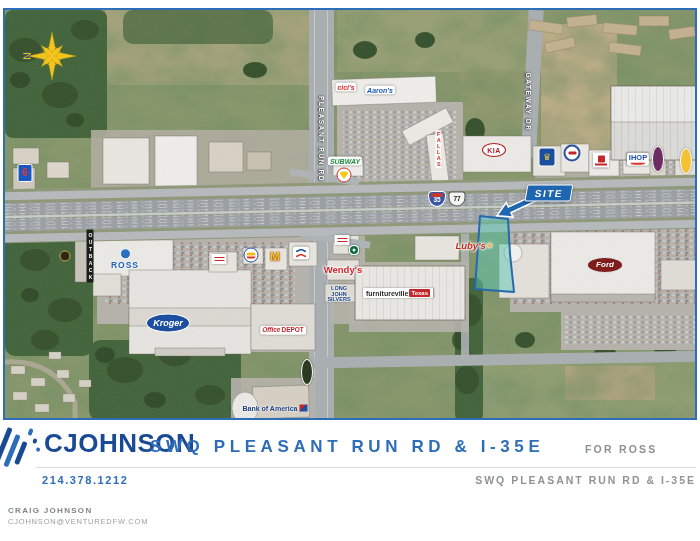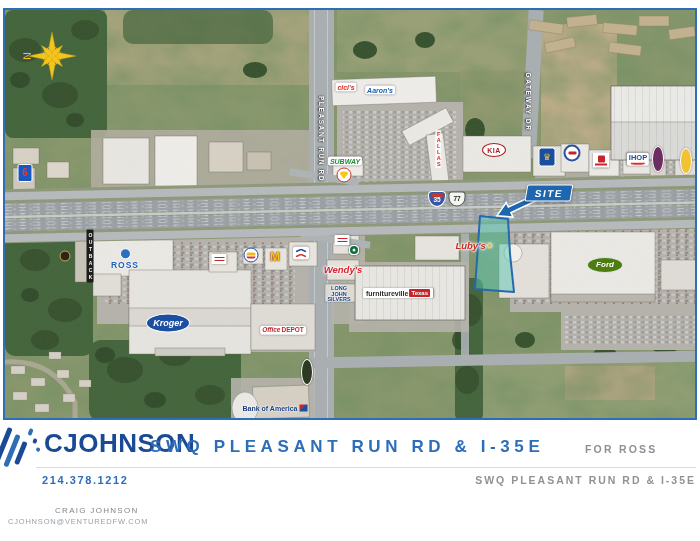--- a/index.html
+++ b/index.html
@@ -11,21 +11,21 @@
   .map svg.base{position:absolute;left:0;top:0;width:694px;height:412px;display:block;}
   .markers{position:absolute;inset:0;z-index:3;}
   .mk{position:absolute;transform:translate(-50%,-50%);display:flex;align-items:center;
       justify-content:center;line-height:1;white-space:nowrap;pointer-events:none;z-index:3;}
   .mk .t1,.mk .t2{display:block;line-height:1;}
   .mk-pill{background:#fff;border-radius:2px;padding:1px 2px;font-size:7px;font-weight:bold;
            box-shadow:0 0 2px rgba(0,0,0,.55);font-style:italic;}
   .mk-od{background:#fff;border-radius:2px;padding:1px 2px;font-size:6.5px;font-weight:bold;
          color:#c4262b;gap:1px;box-shadow:0 0 2px rgba(0,0,0,.5);}
   .mk-od .t1{font-style:italic;}
-  .mk-script{font-size:9.5px;font-weight:bold;font-style:italic;
+  .mk-script{font-size:9.5px;font-weight:bold;
              text-shadow:0 0 2px #fff,0 0 2px #fff,0 0 3px #fff,0 0 4px #fff;}
   .mk-lubys{font-size:9.5px;font-weight:bold;font-style:italic;
             text-shadow:0 0 2px #fff,0 0 2px #fff,0 0 3px #fff,0 0 4px #fff;}
   .mk-lubys::after{content:"✶";color:#f0a818;font-size:7px;margin-left:1px;font-style:normal;}
   .mk-vtext{writing-mode:vertical-rl;text-orientation:upright;font-size:5.5px;font-weight:bold;
             background:rgba(255,255,255,.8);padding:1px 0;border-radius:1px;}
   .mk-kia{width:22px;height:12px;border:1.5px solid #b01f24;border-radius:50%;background:#fff;
           color:#b01f24;font-size:7px;font-weight:bold;letter-spacing:.5px;}
   .mk-bw{width:15px;height:17px;background:#1a4fa0;border-radius:3px;border:1px solid #fff;}
   .mk-bw::before{content:"♛";color:#f2c233;font-size:9px;}
@@ -73,21 +73,21 @@
            box-shadow:0 0 2px rgba(0,0,0,.45);gap:1px;}
   .mk-furn .t1{color:#2b2b2b;font-weight:bold;}
   .mk-furn .t2{background:#c4262b;color:#fff;font-weight:bold;padding:1px 2px;font-size:6px;
                border-radius:1px;}
   .mk-kroger{width:42px;height:17px;background:#1c4fa0;border-radius:50%;color:#fff;
              font-style:italic;font-weight:bold;font-size:9px;border:1px solid #fff;}
   .mk-boa{font-size:7px;font-weight:800;color:#163a7c;
           text-shadow:0 0 1px #fff,0 0 2px #fff,0 0 2px #fff;}
   .mk-boa::after{content:"";width:8px;height:7px;margin-left:2px;
           background:linear-gradient(135deg,#c4262b 45%,#1c4fa0 45%);}
-  .mk-ford{width:34px;height:14px;background:#4d7c0f;border-radius:50%;color:#fff;
+  .mk-ford{width:34px;height:14px;background:#7f1d1d;border-radius:50%;color:#fff;
            font-style:italic;font-weight:bold;font-size:8px;border:1.5px solid #dfe5ee;}
   .mk-shell{width:13px;height:13px;border-radius:50%;background:#fff;border:1.5px solid #c4342b;}
   .mk-shell::after{content:"";width:9px;height:8px;background:#f6c915;
      clip-path:polygon(50% 100%,0 25%,18% 8%,38% 0,62% 0,82% 8%,100% 25%);}
   .mk-roadlabel{transform:translate(-50%,-50%) rotate(90deg);color:#fff;font-size:6.5px;
      font-weight:bold;letter-spacing:1.6px;text-shadow:0 1px 2px rgba(0,0,0,.85),0 0 2px rgba(0,0,0,.6);}
   .mk-i35{width:18px;height:16px;background:#3a57a7;color:#fff;font-size:6.5px;font-weight:bold;
      border:1px solid #fff;border-radius:4px 4px 50% 50% / 4px 4px 70% 70%;
      flex-direction:column;padding-top:2px;box-sizing:border-box;position:absolute;}
   .mk-i35::before{content:"";position:absolute;top:1px;left:2px;right:2px;height:3.5px;
@@ -117,21 +117,21 @@
          color:var(--brand-navy,#1a4a96);}
   .headline{left:150px;top:17px;font-size:17px;font-weight:bold;letter-spacing:4.6px;
             color:var(--accent-blue,#2e6db8);white-space:nowrap;}
   .forsale{left:585px;top:23px;font-size:10.5px;font-weight:bold;letter-spacing:2.2px;
            color:var(--muted-gray,#8c9196);}
   .rule{left:36px;top:47px;width:660px;height:1px;background:#d9dbdd;}
   .phone{left:42px;top:54px;font-size:11px;font-weight:bold;letter-spacing:1.6px;
          color:var(--accent-blue,#2e6db8);}
   .prop{right:4px;top:53px;text-align:right;color:#8e9398;font-size:10.5px;font-weight:bold;
         letter-spacing:2px;line-height:1.4;display:flex;flex-direction:column;}
-  .cname{left:8px;top:86px;font-size:8px;font-weight:normal;letter-spacing:1.3px;color:#7e858b;margin-left:47px;}
+  .cname{left:8px;top:86px;font-size:8px;font-weight:bold;letter-spacing:1.3px;color:#7e858b;}
   .cemail{left:8px;top:97px;font-size:7.5px;letter-spacing:.8px;color:#99a0a6;}
 </style>
 </head>
 <body>
 
 <div class="page">
 
   <div class="map">
     <svg class="base" viewBox="0 0 694 412">
       <defs>

